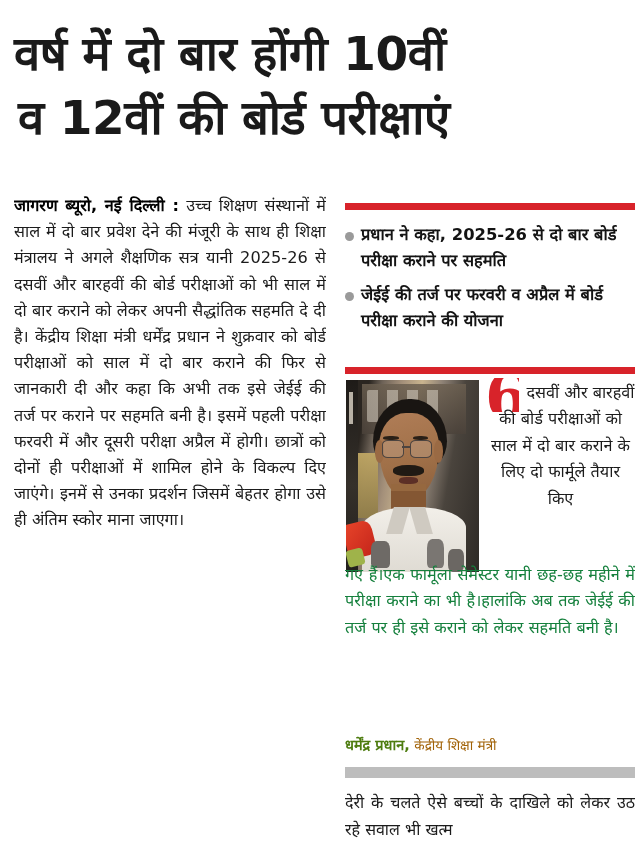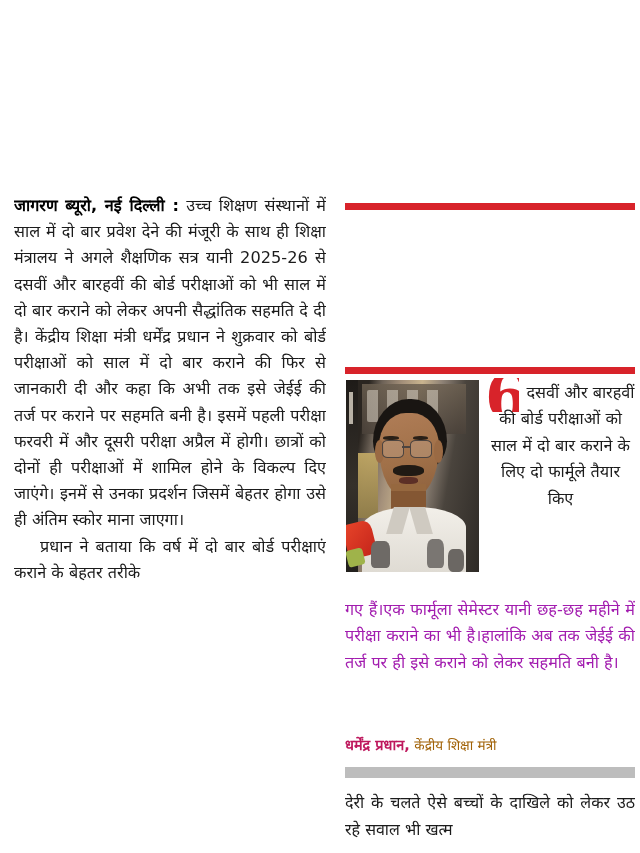--- a/index.html
+++ b/index.html
@@ -381,36 +381,35 @@
     text-align: center;
   }
   .quote-rest {
     position: absolute;
     left: 0px;
     top: 362px;
     width: 290px;
     font-family: "DejaVu Sans", "Liberation Sans", sans-serif;
     font-size: 16.2px;
     line-height: 26.4px;
-    color: #a21caf;
+    color: #15803d;
     text-align: justify;
-    margin-top: 35px;
   }
   .attribution {
     position: absolute;
     left: 0px;
     top: 535px;
     width: 290px;
     font-family: "DejaVu Sans", "Liberation Sans", sans-serif;
     font-size: 14px;
     line-height: 20px;
   }
   .attr-name {
     font-weight: 700;
-    color: #be185d;
+    color: #4d7c0f;
     font-size: 14.5px;
   }
   .attr-role {
     color: #a16207;
     font-size: 13.5px;
   }
   .grey-rule {
     position: absolute;
     left: 0px;
     top: 567px;
@@ -428,30 +427,43 @@
     line-height: 26.6px;
     color: #1b1b1b;
     text-align: justify;
   }
 </style>
 </head>
 <body>
 
 <div class="page">
 
+  <div class="headline">
+    <div class="headline-line l1">वर्ष में दो बार होंगी 10वीं</div>
+    <div class="headline-line l2">व 12वीं की बोर्ड परीक्षाएं</div>
+  </div>
 
   <div class="col-left">
     <p class="body-p"><span class="byline">जागरण ब्यूरो, नई दिल्ली :</span><span> उच्च शिक्षण संस्थानों में साल में दो बार प्रवेश देने की मंजूरी के साथ ही शिक्षा मंत्रालय ने अगले शैक्षणिक सत्र यानी 2025-26 से दसवीं और बारहवीं की बोर्ड परीक्षाओं को भी साल में दो बार कराने को लेकर अपनी सैद्धांतिक सहमति दे दी है। केंद्रीय शिक्षा मंत्री धर्मेंद्र प्रधान ने शुक्रवार को बोर्ड परीक्षाओं को साल में दो बार कराने की फिर से जानकारी दी और कहा कि अभी तक इसे जेईई की तर्ज पर कराने पर सहमति बनी है। इसमें पहली परीक्षा फरवरी में और दूसरी परीक्षा अप्रैल में होगी। छात्रों को दोनों ही परीक्षाओं में शामिल होने के विकल्प दिए जाएंगे। इनमें से उनका प्रदर्शन जिसमें बेहतर होगा उसे ही अंतिम स्कोर माना जाएगा।</span></p>
-    <p class="body-p">प्रधान ने बताया कि वर्ष में दो बार बोर्ड परीक्षाएं कराने के बेहतर तरीके</p>
   </div>
 
   <div class="col-right">
 
     <div class="red-rule top"></div>
 
+    <div class="bullets">
+      <div class="bullet-row">
+        <span class="bullet-dot"></span>
+        <span class="bullet-text">प्रधान ने कहा, 2025-26 से दो बार बोर्ड परीक्षा कराने पर सहमति</span>
+      </div>
+      <div class="bullet-row">
+        <span class="bullet-dot"></span>
+        <span class="bullet-text">जेईई की तर्ज पर फरवरी व अप्रैल में बोर्ड परीक्षा कराने की योजना</span>
+      </div>
+    </div>
 
     <div class="red-rule mid"></div>
 
     <div class="photo">
       <div class="ph-bg"></div>
       <div class="ph-banner"></div>
       <div class="ph-banner-text"></div>
       <div class="ph-yellow"></div>
       <div class="ph-left-strip"></div>
       <div class="ph-left-bar"></div>

